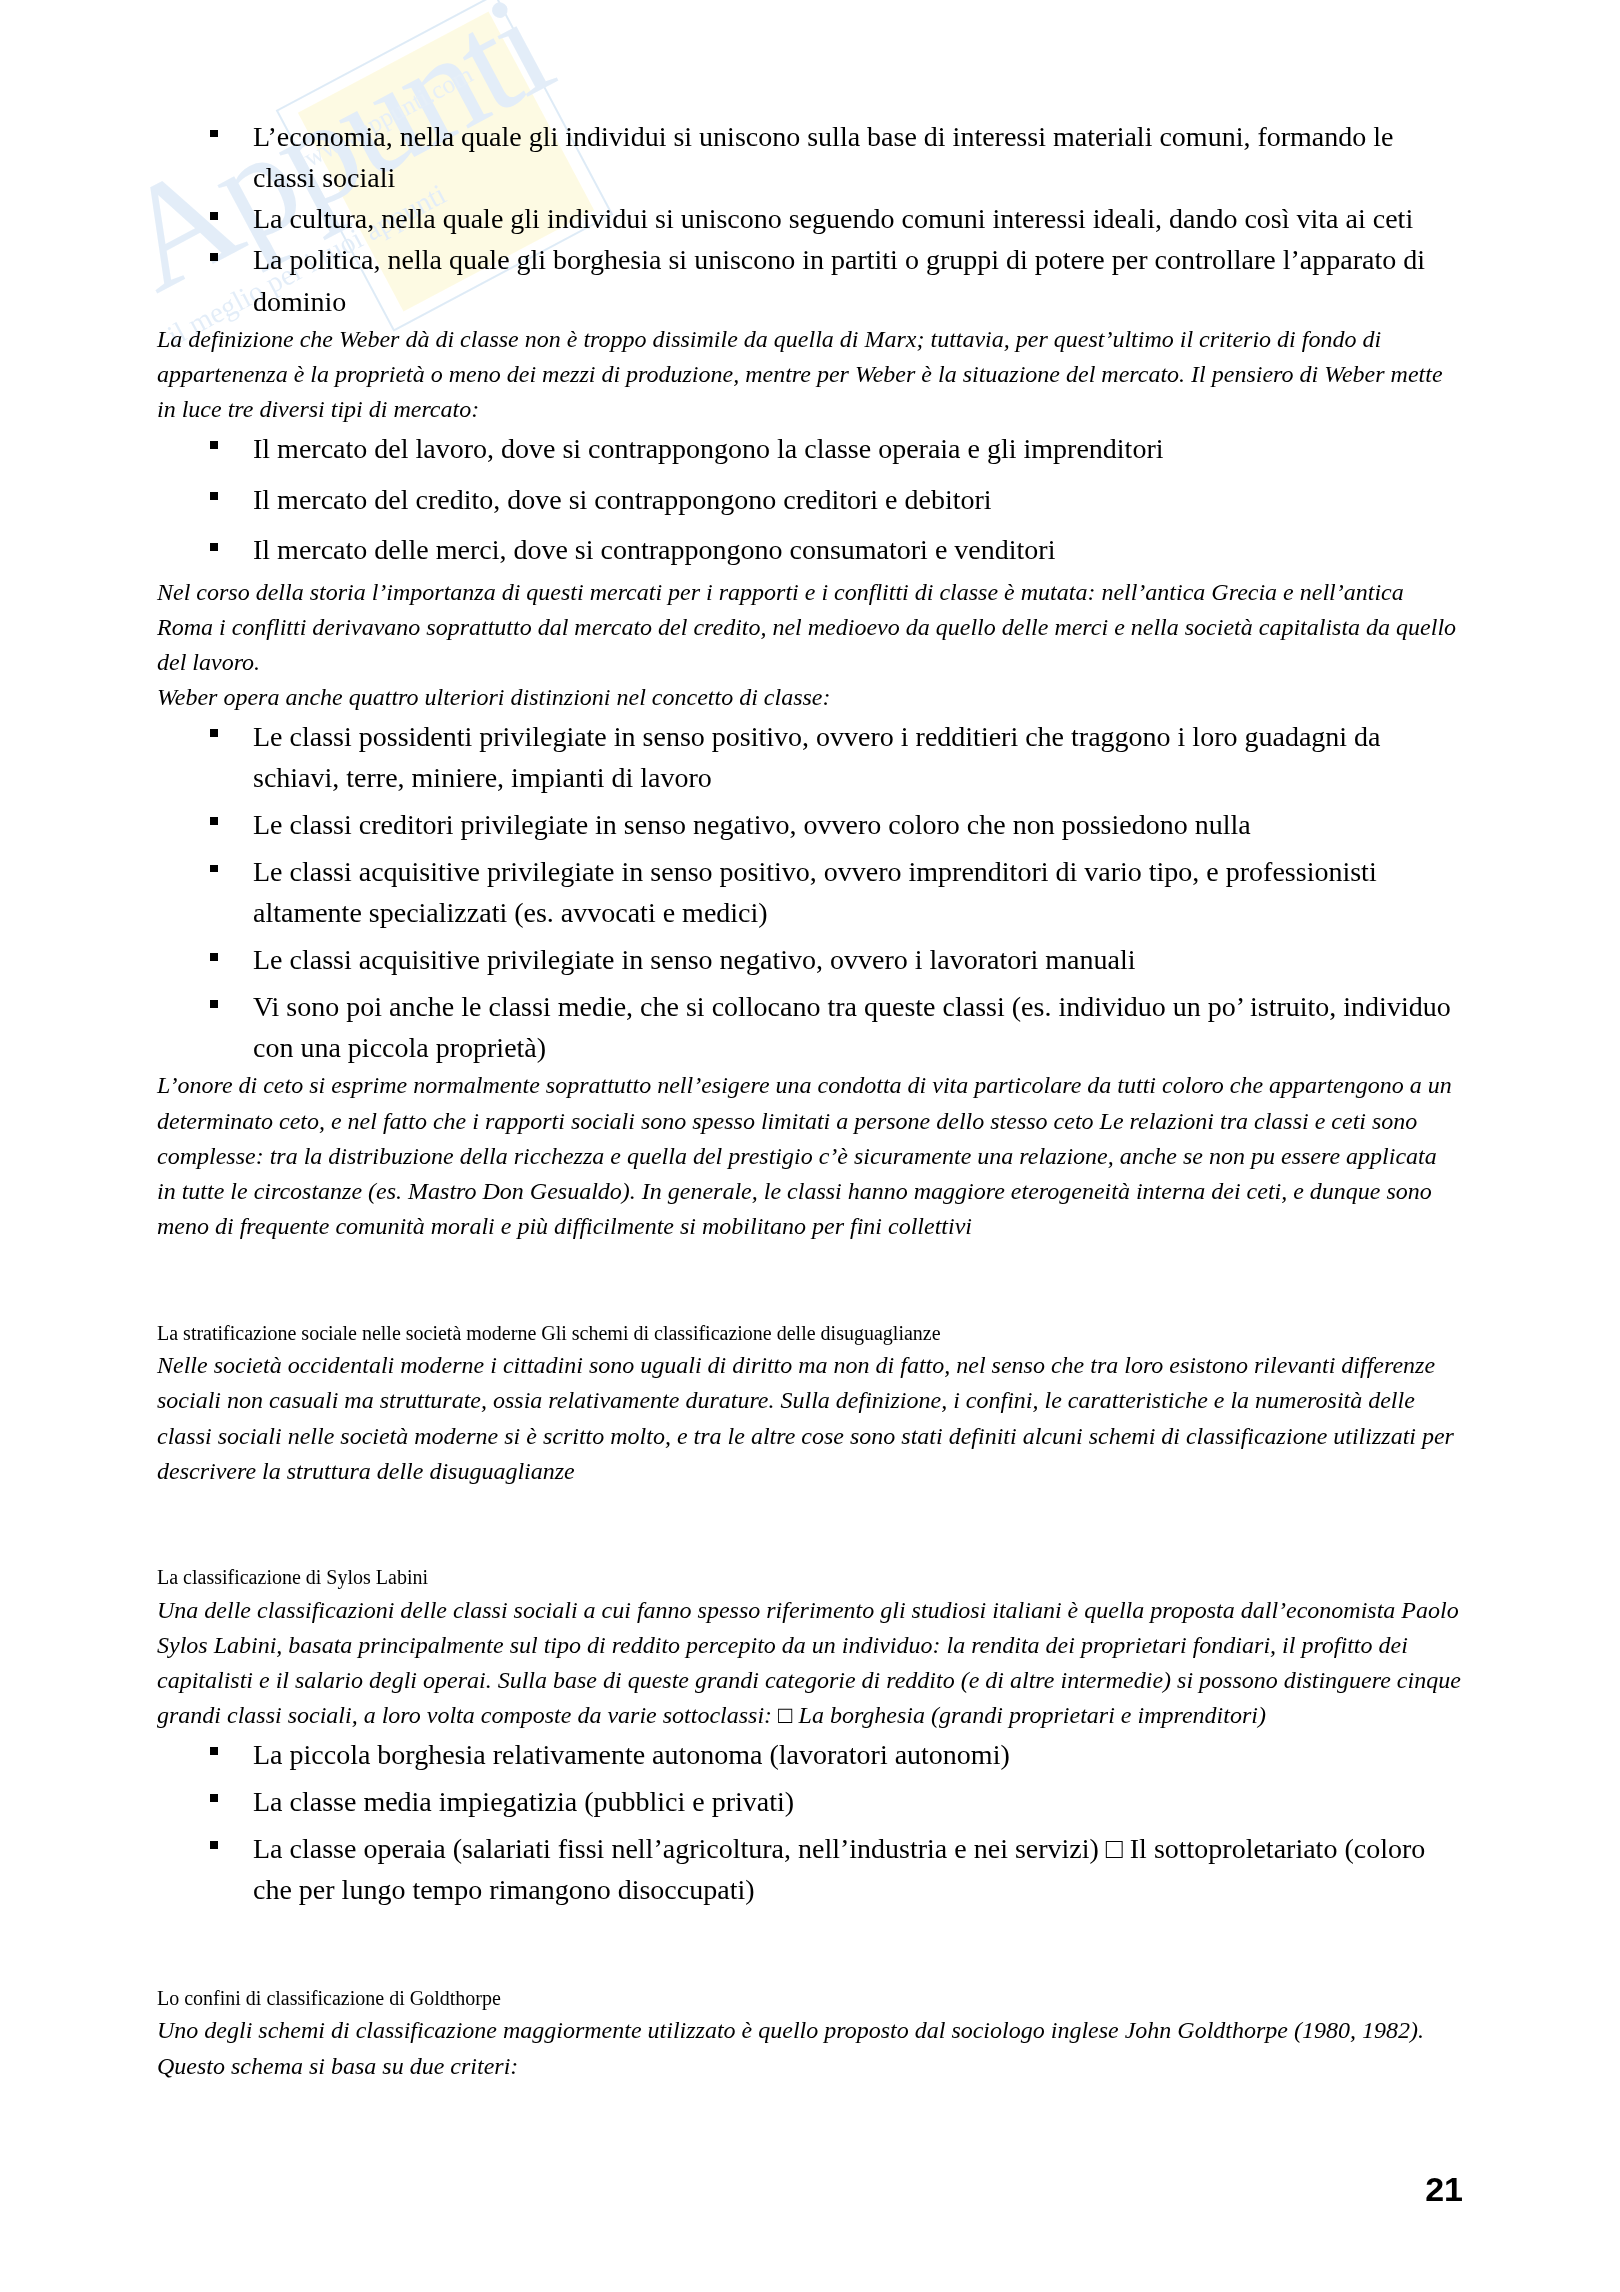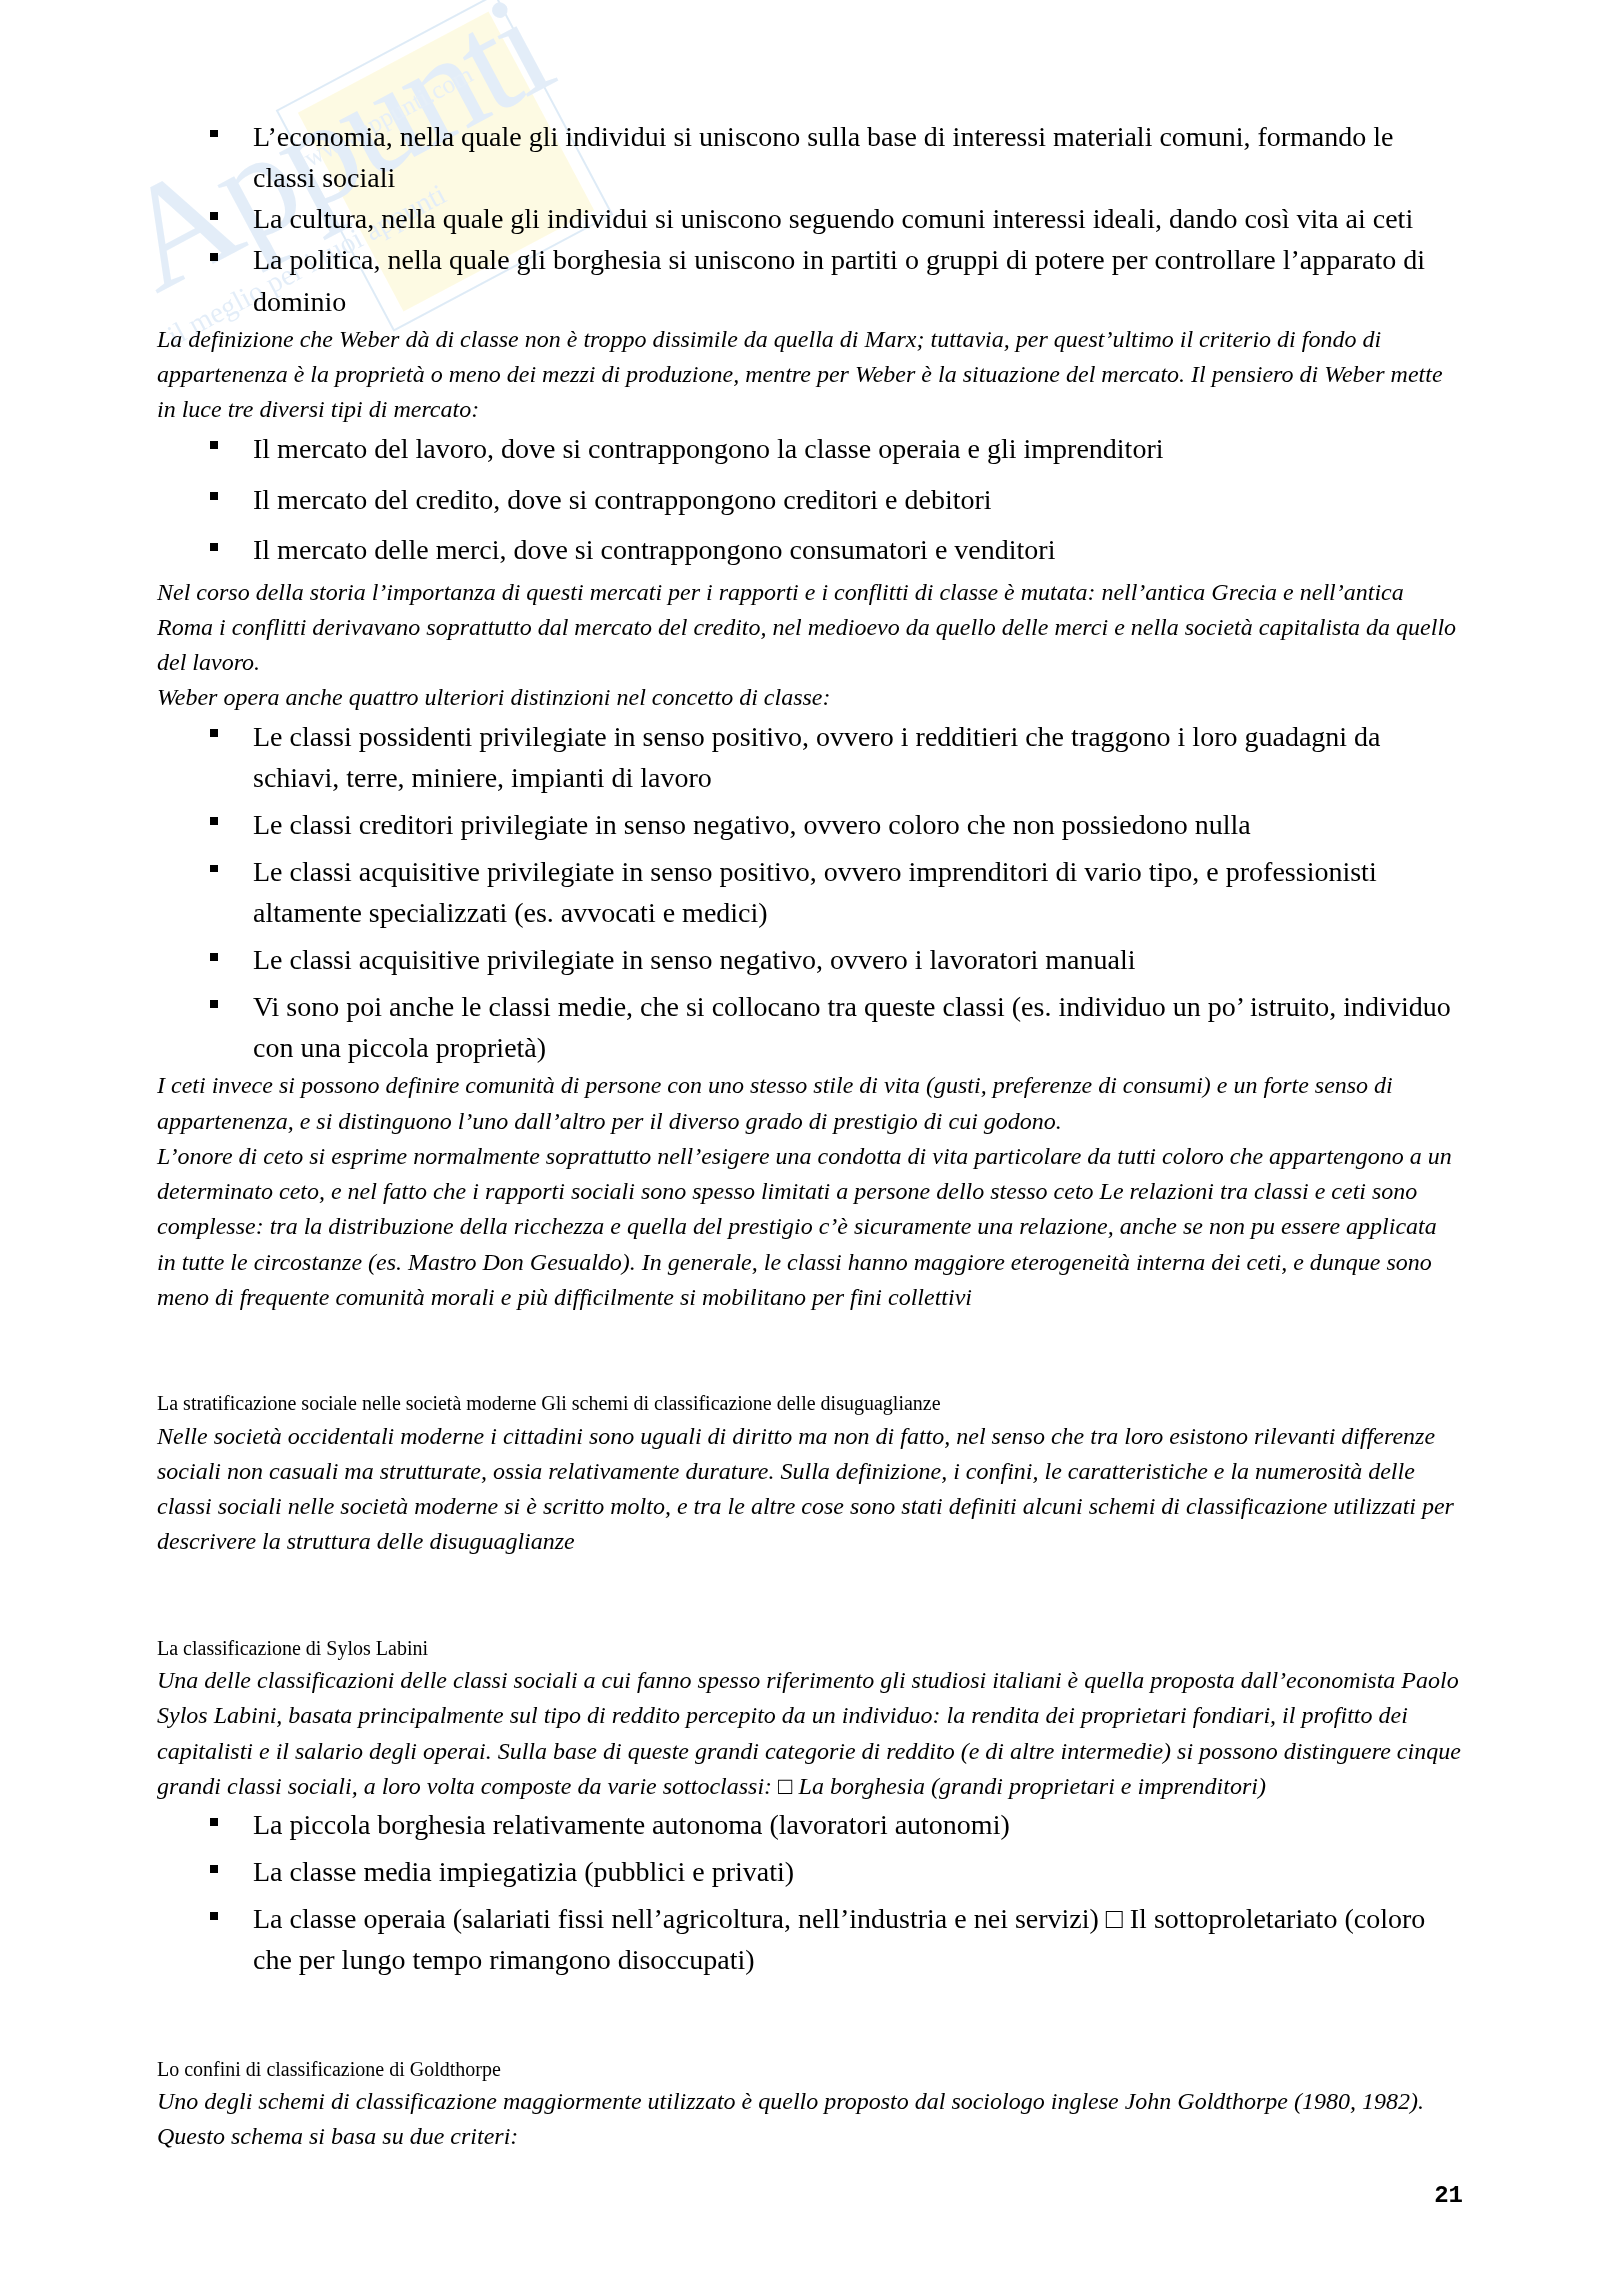--- a/index.html
+++ b/index.html
@@ -54,23 +54,23 @@
     margin: 0;
     font-size: 20px;
     font-weight: normal;
     line-height: 1.47;
   }
   .gap-lg { height: 74px; }
   .pagenum {
     position: absolute;
     right: 157px;
     bottom: 84px;
-    font-size: 24px;
+    font-size: 34px;
     font-weight: bold;
-    font-family: Liberation Mono, monospace;
+    font-family: Liberation Sans, sans-serif;
   }
 
   
   .watermark {
     position: absolute;
     left: 93px;
     top: 29px;
     width: 549px;
     height: 470px;
     pointer-events: none;
@@ -163,21 +163,20 @@
     <p class="para">Weber opera anche quattro ulteriori distinzioni nel concetto di classe:</p>
 
     <ul class="bullets">
       <li style="margin-bottom:5.9px"><span>Le classi possidenti privilegiate in senso positivo, ovvero i redditieri che traggono i loro guadagni da schiavi, terre, miniere, impianti di lavoro</span></li>
       <li style="margin-bottom:5.9px"><span>Le classi creditori privilegiate in senso negativo, ovvero coloro che non possiedono nulla</span></li>
       <li style="margin-bottom:5.9px"><span>Le classi acquisitive privilegiate in senso positivo, ovvero imprenditori di vario tipo, e professionisti altamente specializzati (es. avvocati e medici)</span></li>
       <li style="margin-bottom:5.9px"><span>Le classi acquisitive privilegiate in senso negativo, ovvero i lavoratori manuali</span></li>
       <li><span>Vi sono poi anche le classi medie, che si collocano tra queste classi (es. individuo un po’ istruito, individuo con una piccola proprietà)</span></li>
     </ul>
 
-    <p class="para">I ceti invece si possono definire comunità di persone con uno stesso stile di vita (gusti, preferenze di consumi) e un forte senso di appartenenza, e si distinguono l’uno dall’altro per il diverso grado di prestigio di cui godono.</p>
 
     <p class="para">L’onore di ceto si esprime normalmente soprattutto nell’esigere una condotta di vita particolare da tutti coloro che appartengono a un determinato ceto, e nel fatto che i rapporti sociali sono spesso limitati a persone dello stesso ceto Le relazioni tra classi e ceti sono complesse: tra la distribuzione della ricchezza e quella del prestigio c’è sicuramente una relazione, anche se non pu  essere applicata in tutte le circostanze (es. Mastro Don Gesualdo). In generale, le classi hanno maggiore eterogeneità interna dei ceti, e dunque sono meno di frequente comunità morali e più difficilmente si mobilitano per fini collettivi</p>
 
     <div class="gap-lg"></div>
 
     <p class="heading">La stratificazione sociale nelle società moderne  Gli schemi di classificazione delle disuguaglianze</p>
 
     <p class="para">Nelle società occidentali moderne i cittadini sono uguali di diritto ma non di fatto, nel senso che tra loro esistono rilevanti differenze sociali non casuali ma strutturate, ossia relativamente durature. Sulla definizione, i confini, le caratteristiche e la numerosità delle classi sociali nelle società moderne si è scritto molto, e tra le altre cose sono stati definiti alcuni schemi di classificazione utilizzati per descrivere la struttura delle disuguaglianze</p>
 
     <div class="gap-lg"></div>

